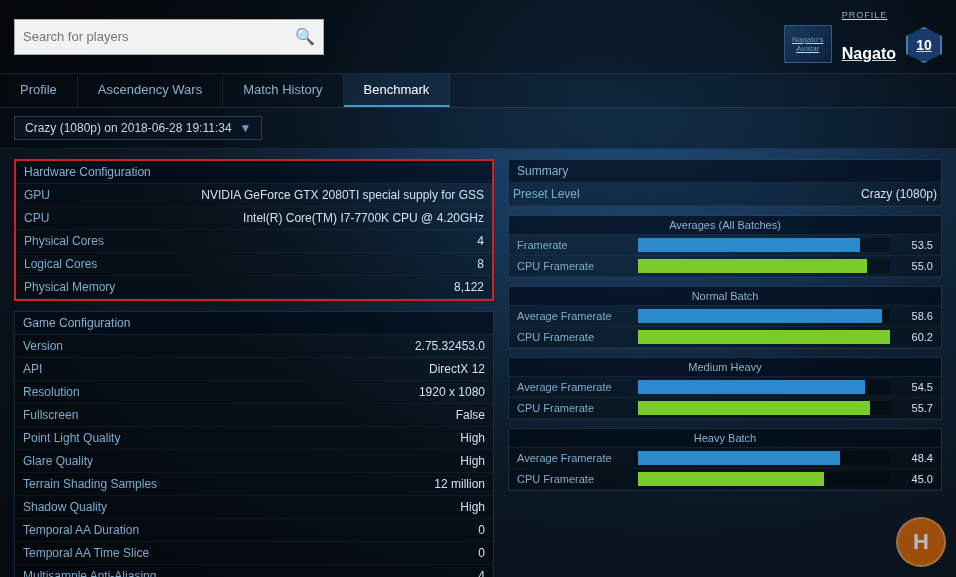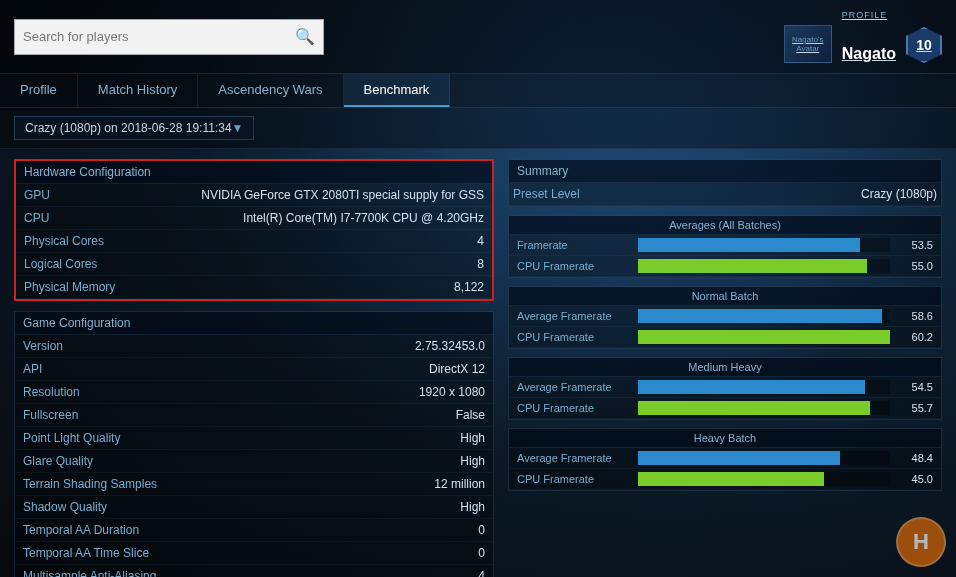--- a/index.html
+++ b/index.html
@@ -151,21 +151,21 @@
     
     .benchmark-selector {
       padding: 8px 14px;
       background: rgba(0,0,0,0.4);
       border-bottom: 1px solid rgba(100,150,200,0.15);
     }
 
     .selector-dropdown {
       display: inline-flex;
       align-items: center;
-      gap: 0;
+      gap: 8px;
       background: rgba(10,20,35,0.8);
       border: 1px solid rgba(100,150,200,0.3);
       padding: 4px 10px;
       font-size: 12px;
       color: #c8d4e0;
       cursor: pointer;
     }
 
     .selector-arrow {
       color: #6a9cc0;
@@ -376,22 +376,22 @@
       <div class="profile-info">
         <span class="profile-label">PROFILE</span>
         <span class="profile-name">Nagato</span>
       </div>
       <div class="level-badge">10</div>
     </div>
   </div>
 
   <div class="nav-tabs">
     <div class="nav-tab">Profile</div>
+    <div class="nav-tab">Ascendency Wars</div>
     <div class="nav-tab">Match History</div>
-    <div class="nav-tab">Ascendency Wars</div>
     <div class="nav-tab active">Benchmark</div>
   </div>
 
   <div class="benchmark-selector">
     <div class="selector-dropdown">
       <span>Crazy (1080p) on 2018-06-28 19:11:34</span>
       <span class="selector-arrow">▼</span>
     </div>
   </div>
 

